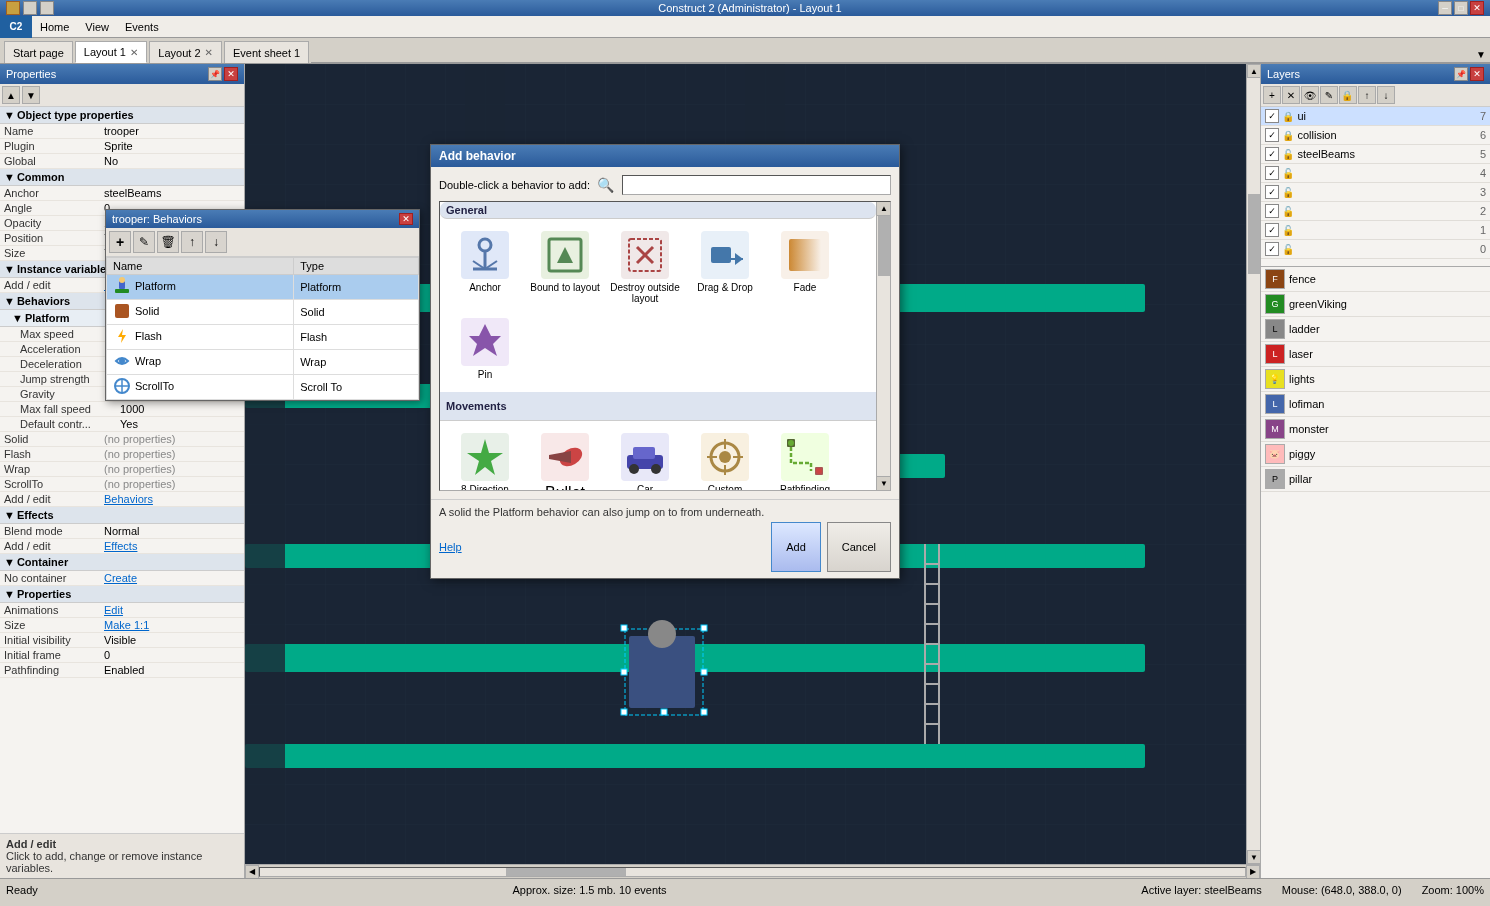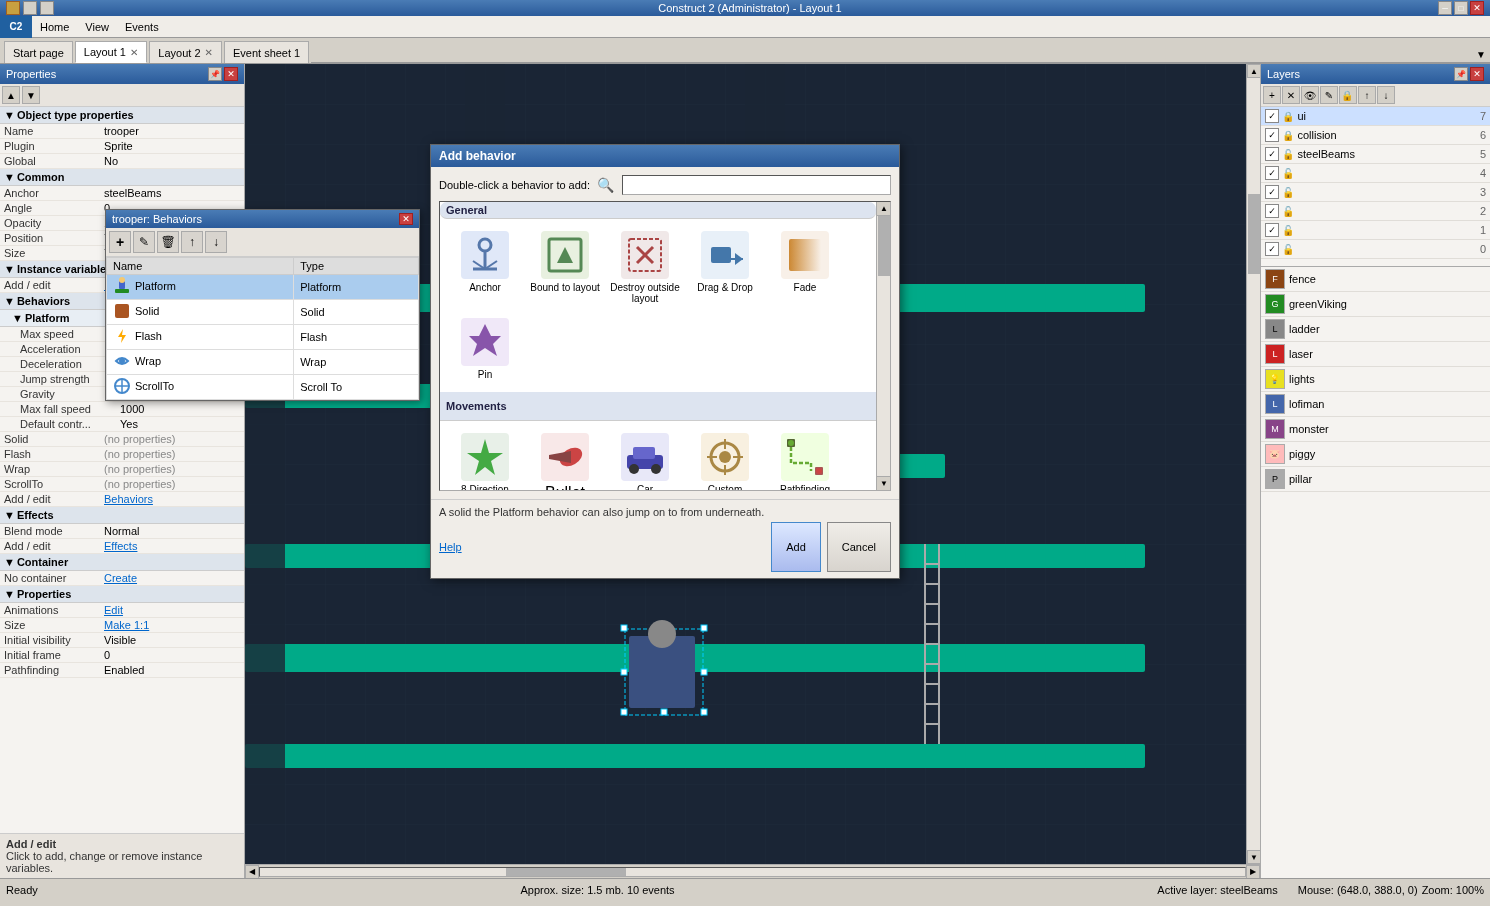--- a/index.html
+++ b/index.html
@@ -714,15 +714,15 @@
       </div>
     </div>
   </div>
 
 </div>
 
 <div style="background:#d4d0c8;height:22px;display:flex;align-items:center;padding:0 6px;border-top:1px solid #999;font-size:11px;">
   <span>Ready</span>
   <span style="flex:1;text-align:center;">Approx. size: 1.5 mb. 10 events</span>
   <span style="margin-right:20px;">Active layer: steelBeams</span>
-  <span style="margin-right:4px;">Mouse: (648.0, 388.0, 0)</span>
+  <span style="margin-right:20px;">Mouse: (648.0, 388.0, 0)</span>
   <span>Zoom: 100%</span>
 </div>
 
 </body></html>

